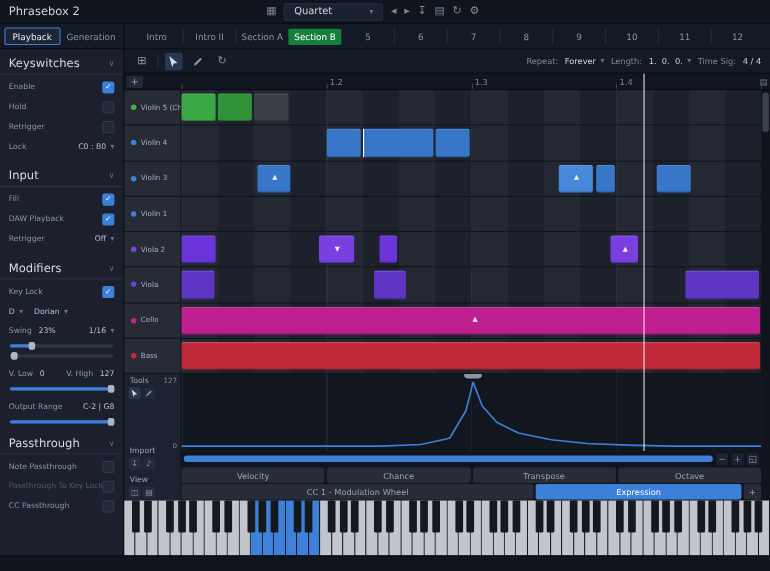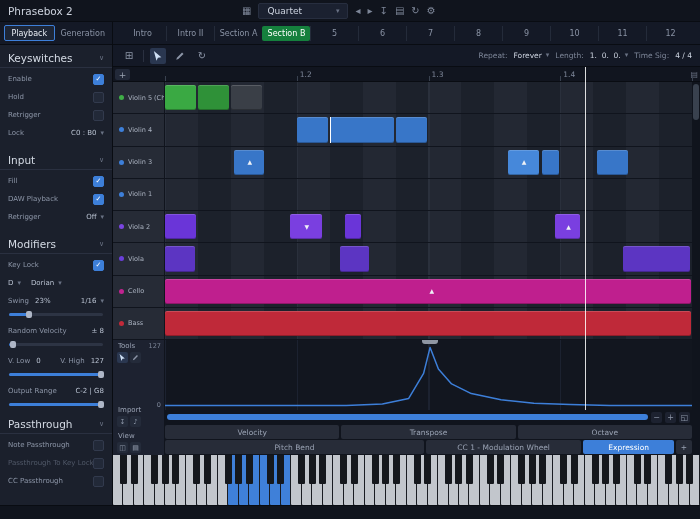--- a/index.html
+++ b/index.html
@@ -218,24 +218,20 @@
             <span class="val">23%</span>
           </div>
           <div class="dropval">
             <span>1/16</span>
             <span class="caret">▾</span>
           </div>
         </div>
         <div class="slider">
           <div class="fill" style="width: 23%;"></div>
           <div class="knob" style="left: calc(23% - 5px);"></div>
-        </div>
-        <div class="sb-row">
-          <span class="lbl">Random Velocity</span>
-          <span class="val">± 8</span>
         </div>
         <div class="slider">
           <div class="fill" style="width: 6%;"></div>
           <div class="knob" style="left: calc(6% - 5px);"></div>
         </div>
         <div class="sb-row">
           <div class="grp">
             <span class="lbl">V. Low</span>
             <span class="val">0</span>
           </div>
@@ -455,25 +451,25 @@
           <div class="handle" id="curvehandle" style="left: 257.1px;"></div>
         </div>
         <div class="bar-row">
           <div class="hbar"></div>
           <span class="zbtn">−</span>
           <span class="zbtn">+</span>
           <span class="zbtn">◱</span>
         </div>
         <div class="ptabs" id="ptabs1">
             <div class="ptab">Velocity</div>
+            <div class="ptab">Chance</div>
             <div class="ptab">Transpose</div>
             <div class="ptab">Octave</div>
           </div>
         <div class="ptabs" id="ptabs2">
-            <div class="ptab" style="flex: 3 1 0%;">Pitch Bend</div>
             <div class="ptab" style="flex: 1.8 1 0%;">CC 1 - Modulation Wheel</div>
             <div class="ptab active" style="flex: 1.05 1 0%;">Expression</div>
             <div class="ptab addbtn">+</div>
           </div>
       </div>
     </div>
 
     <div class="piano" id="piano">
         <div class="wkey"></div>
         <div class="wkey"></div>

